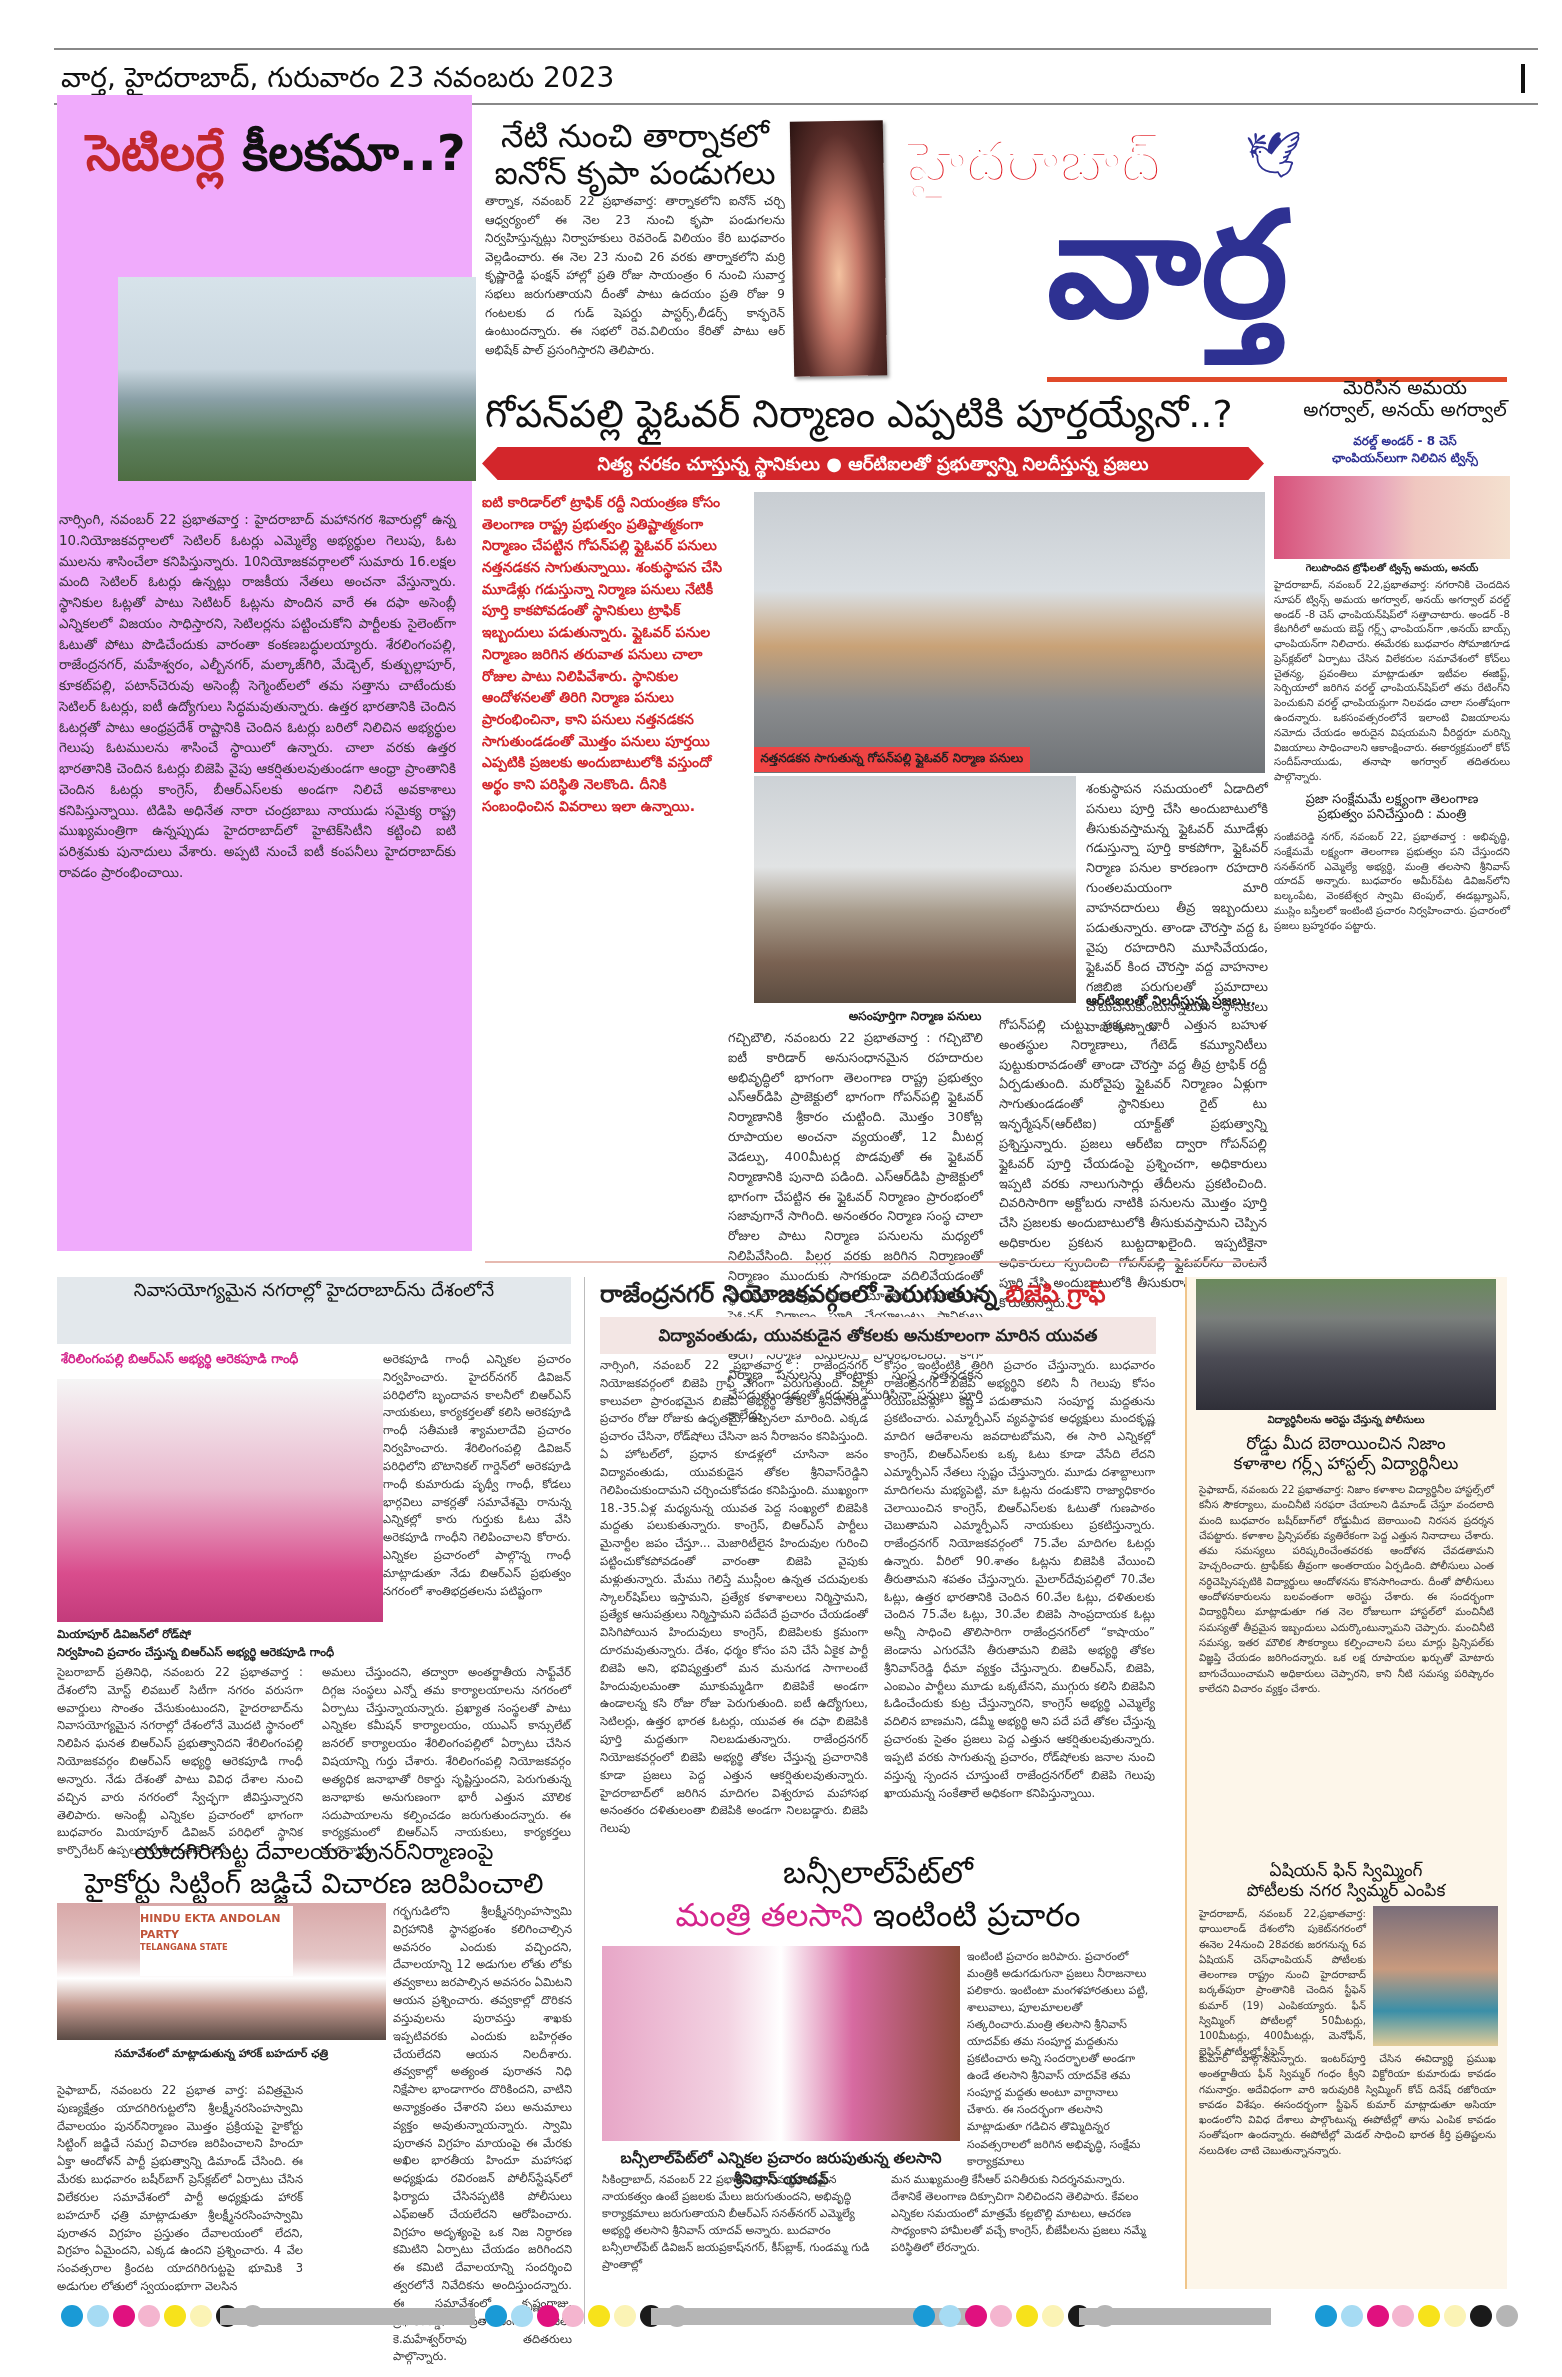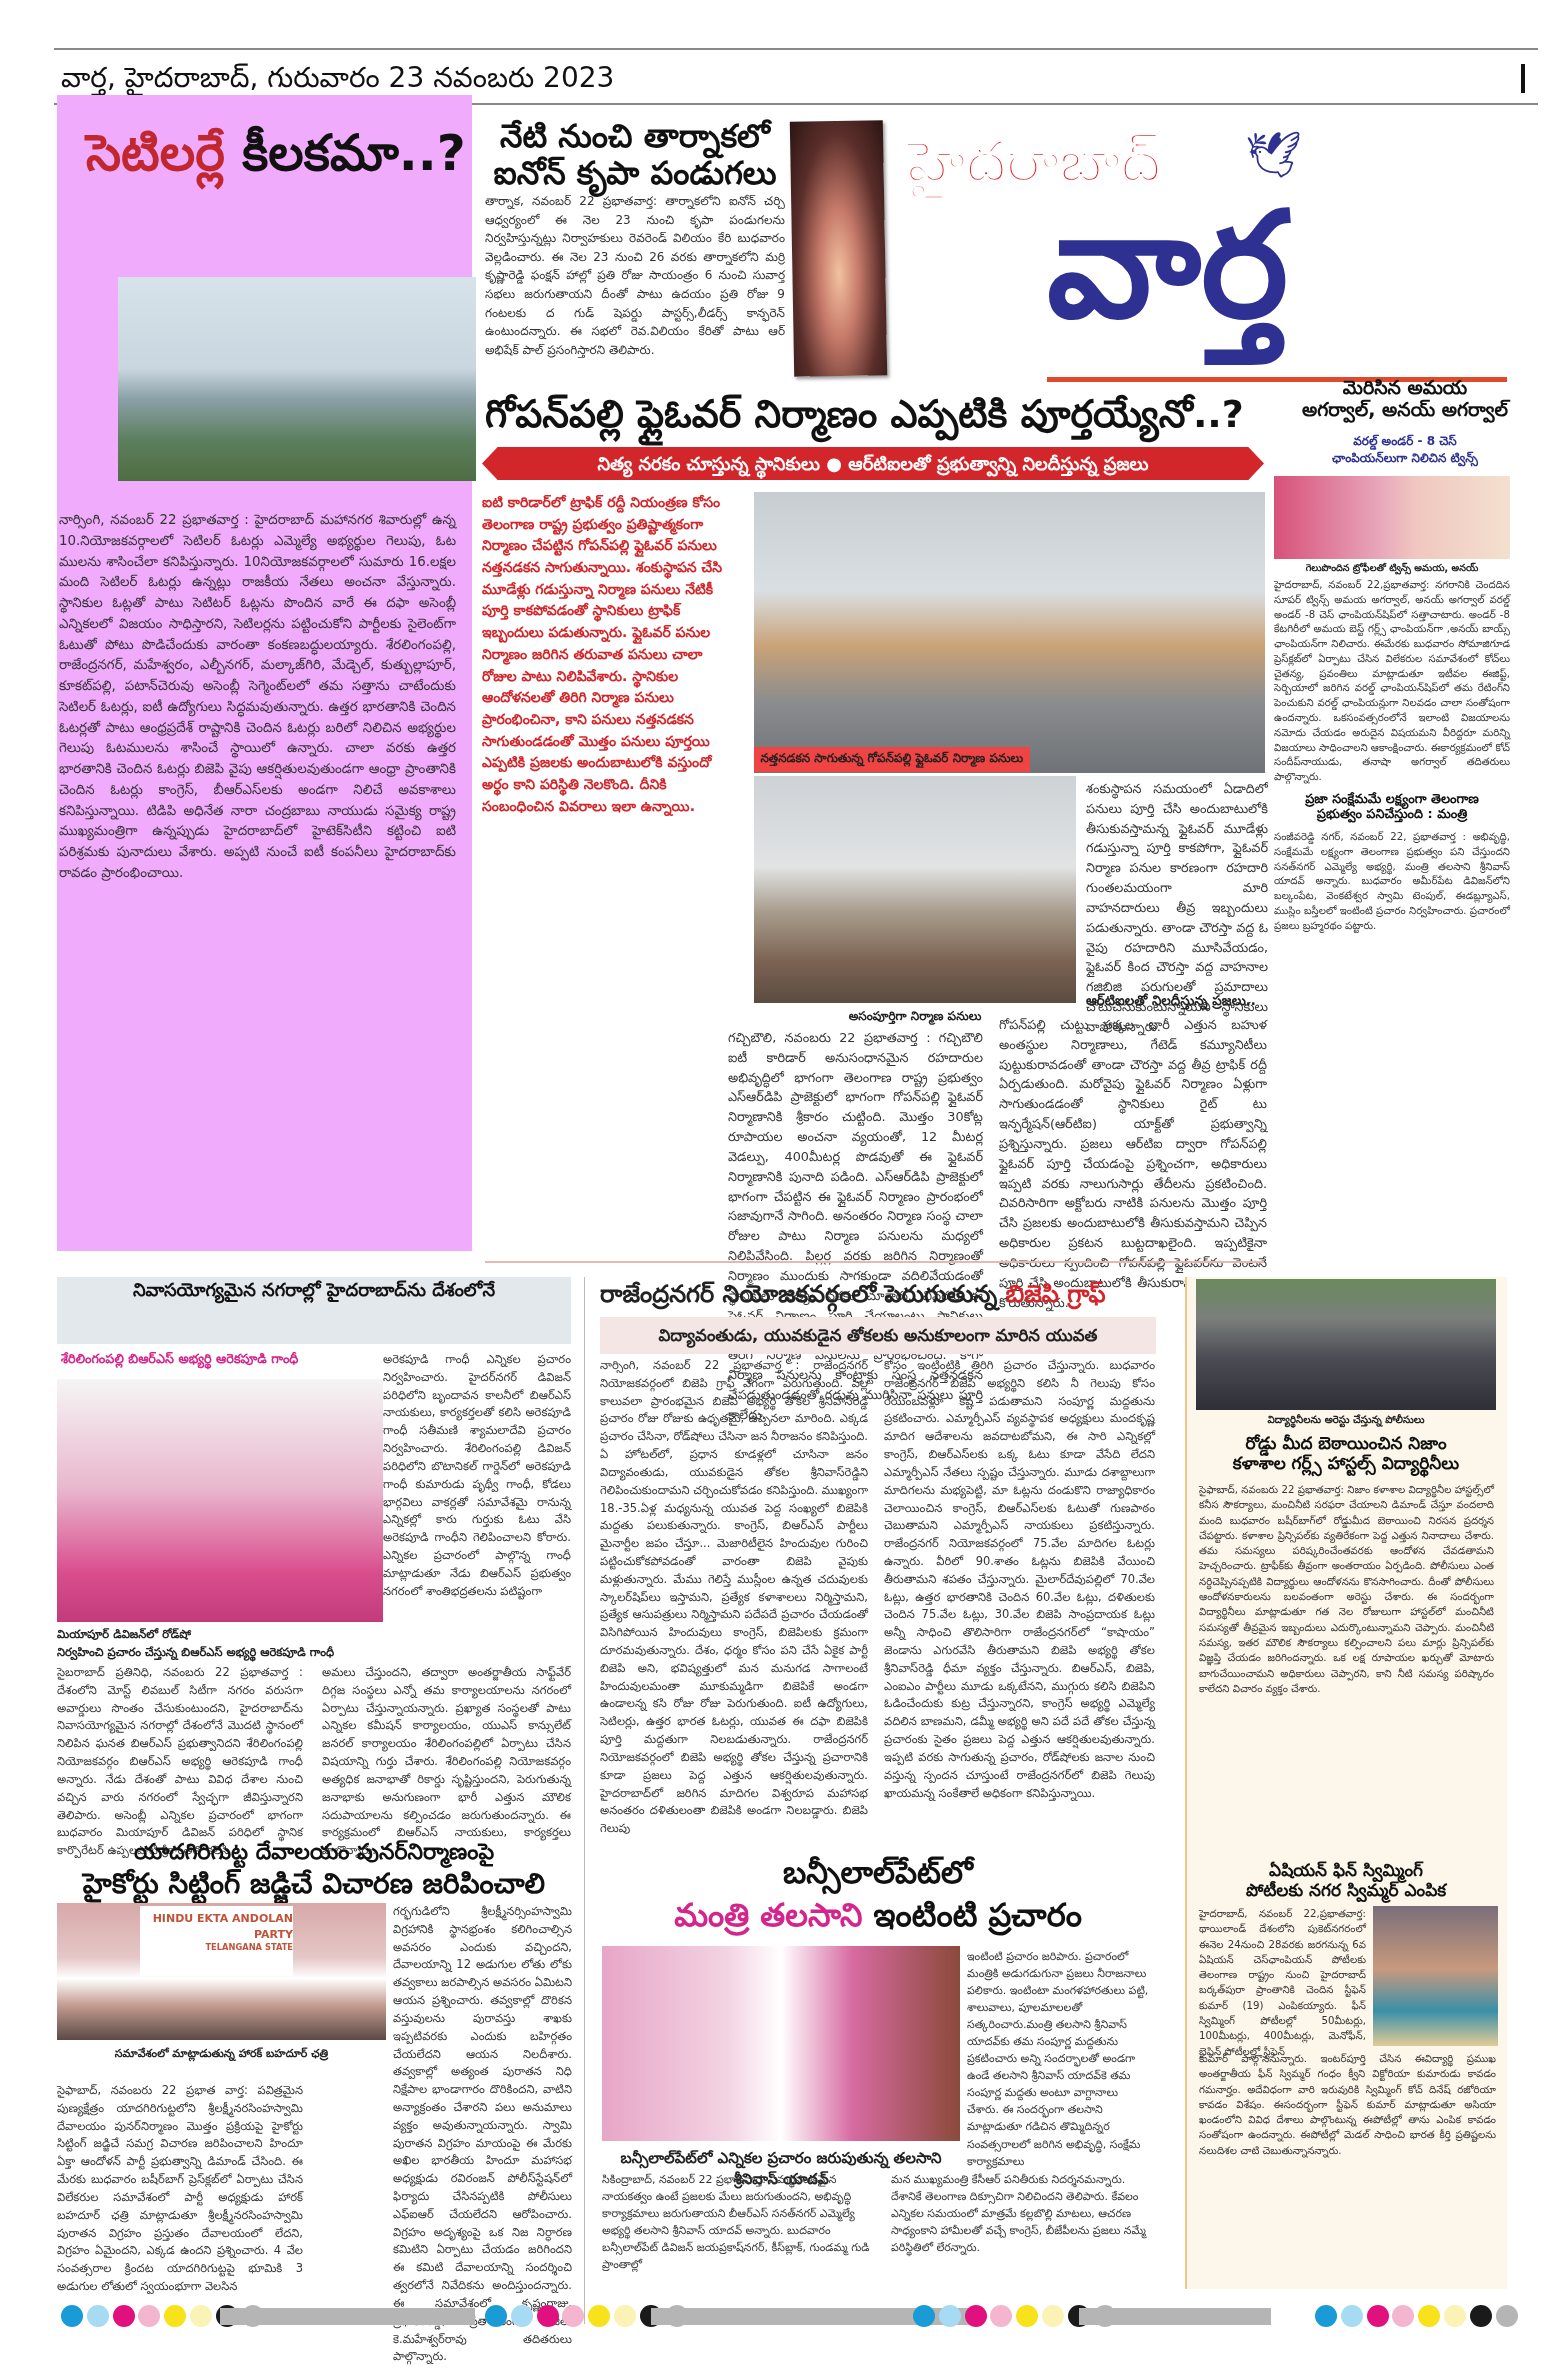--- a/index.html
+++ b/index.html
@@ -1,21 +1,21 @@
 <!DOCTYPE html>
 <html style="font-size:10.2px"><head>
 <meta charset="utf-8">
 <style>
 *{box-sizing:border-box;margin:0;padding:0}
 body{width:1563px;height:2377px;background:#fff;font-family:"DejaVu Sans",sans-serif;color:#222;position:relative;overflow:hidden}
 .abs{position:absolute}
 .rule{position:absolute;height:1.9px;background:#888}
 .folio{left:61px;top:61px;font-size:28px;color:#111}
 .pgnum{right:38px;top:64px;width:3.8px;height:29px;background:#111}
-.hl{font-weight:bold;color:#111;text-align:center;line-height:1.15}
+.hl{font-weight:normal;color:#111;text-align:center;line-height:1.15}
 .body{font-size:13.4px;line-height:1.55;text-align:justify;color:#333}
 .cap{font-size:12px;font-weight:bold;color:#222;text-align:center}
 .photo{position:absolute;overflow:hidden}
 .ph-city{background:linear-gradient(180deg,#d7e3ea 0%,#c9d6df 45%,#8aa0a7 60%,#5c7f5e 80%,#4e6d42 100%)}
 .ph-charminar{background:radial-gradient(ellipse at 50% 60%,#f3c2a0 0%,#c67a6a 30%,#5a2e2a 65%,#2b1412 100%)}
 .ph-road{background:linear-gradient(180deg,#c8cdd2 0%,#dadfe3 35%,#c9a277 55%,#8a8c8e 75%,#6f7377 100%)}
 .ph-site{background:linear-gradient(180deg,#cdd2d6 0%,#e1e3e4 40%,#a89c8c 60%,#7a6252 82%,#5b4c40 100%)}
 .ph-kids{background:linear-gradient(90deg,#d7517a 0%,#e8a7bb 45%,#f0c7c0 60%,#f4e0cf 100%)}
 .ph-brs{background:linear-gradient(180deg,#f5f5f5 0%,#e9b7cd 45%,#d94d8d 80%,#c33b7b 100%)}
 .ph-meeting{background:linear-gradient(180deg,#d8a8a8 0%,#e5c7c7 40%,#ffffff 55%,#c39a90 75%,#5a4a44 100%)}
@@ -94,21 +94,21 @@
   <div>మియాపూర్ డివిజన్‌లో రోడ్‌షో</div>
     <div>నిర్వహించి ప్రచారం చేస్తున్న బిఆర్ఎస్ అభ్యర్థి ఆరెకపూడి గాంధీ</div>
 </div>
 <div class="abs body" style="left:383px;top:1351px;width:188px;font-size:11.5px">అరెకపూడి గాంధీ ఎన్నికల ప్రచారం నిర్వహించారు. హైదర్‌నగర్ డివిజన్ పరిధిలోని బృందావన కాలనీలో బిఆర్ఎస్ నాయకులు, కార్యకర్తలతో కలిసి అరెకపూడి గాంధీ సతీమణి శ్యామలాదేవి ప్రచారం నిర్వహించారు. శేరిలింగంపల్లి డివిజన్ పరిధిలోని బొటానికల్ గార్డెన్‌లో అరెకపూడి గాంధీ కుమారుడు పృథ్వీ గాంధీ, కోడలు భార్గవిలు వాకర్లతో సమావేశమై రానున్న ఎన్నికల్లో కారు గుర్తుకు ఓటు వేసి అరెకపూడి గాంధీని గెలిపించాలని కోరారు. ఎన్నికల ప్రచారంలో పాల్గొన్న గాంధీ మాట్లాడుతూ నేడు బిఆర్ఎస్ ప్రభుత్వం నగరంలో శాంతిభద్రతలను పటిష్టంగా</div>
 <div class="abs body" style="left:57px;top:1664px;width:246px;font-size:11.5px">సైబరాబాద్ ప్రతినిధి, నవంబరు 22 ప్రభాతవార్త : దేశంలోని మోస్ట్ లివబుల్ సిటీగా నగరం వరుసగా అవార్డులు సొంతం చేసుకుంటుందని, హైదరాబాద్‌ను నివాసయోగ్యమైన నగరాల్లో దేశంలోనే మొదటి స్థానంలో నిలిపిన ఘనత బిఆర్ఎస్ ప్రభుత్వానిదని శేరిలింగంపల్లి నియోజకవర్గం బిఆర్ఎస్ అభ్యర్థి ఆరెకపూడి గాంధీ అన్నారు. నేడు దేశంతో పాటు వివిధ దేశాల నుంచి వచ్చిన వారు నగరంలో స్వేచ్ఛగా జీవిస్తున్నారని తెలిపారు. అసెంబ్లీ ఎన్నికల ప్రచారంలో భాగంగా బుధవారం మియాపూర్ డివిజన్ పరిధిలో స్థానిక కార్పొరేటర్ ఉప్పలపాటి శ్రీకాంత్‌తో కలిసి</div>
 <div class="abs body" style="left:322px;top:1664px;width:249px;font-size:11.5px">అమలు చేస్తుందని, తద్వారా అంతర్జాతీయ సాఫ్ట్‌వేర్ దిగ్గజ సంస్థలు ఎన్నో తమ కార్యాలయాలను నగరంలో ఏర్పాటు చేస్తున్నాయన్నారు. ప్రఖ్యాత సంస్థలతో పాటు ఎన్నికల కమీషన్ కార్యాలయం, యుఎస్ కాన్సులేట్ జనరల్ కార్యాలయం శేరిలింగంపల్లిలో ఏర్పాటు చేసిన విషయాన్ని గుర్తు చేశారు. శేరిలింగంపల్లి నియోజకవర్గం అత్యధిక జనాభాతో రికార్డు సృష్టిస్తుందని, పెరుగుతున్న జనాభాకు అనుగుణంగా భారీ ఎత్తున మౌలిక సదుపాయాలను కల్పించడం జరుగుతుందన్నారు. ఈ కార్యక్రమంలో బిఆర్ఎస్ నాయకులు, కార్యకర్తలు పాల్గొన్నారు.</div>
 
 <div class="abs hl" style="left:57px;top:1839px;width:514px;font-size:22px">యాదగిరిగుట్ట దేవాలయం పునర్‌నిర్మాణంపై</div>
 <div class="abs hl" style="left:57px;top:1868px;width:514px;font-size:28px">హైకోర్టు సిట్టింగ్ జడ్జిచే విచారణ జరిపించాలి</div>
 <div class="photo ph-meeting" style="left:57px;top:1903px;width:329px;height:137px">
-  <div style="position:absolute;left:83px;top:3.2px;width:153px;height:70px;background:#fff;text-align:right;color:#c0543a;font-weight:bold;font-size:11px;line-height:1.4;padding-top:5.1px">
+  <div style="position:absolute;left:83px;top:3.2px;width:153px;height:70px;background:#fff;text-align:left;color:#c0543a;font-weight:bold;font-size:11px;line-height:1.4;padding-top:5.1px">
     <div>HINDU EKTA ANDOLAN</div>
       <div>PARTY</div>
       <div style="font-size:8.3px">TELANGANA STATE</div>
   </div>
 </div>
 <div class="abs cap" style="left:57px;top:2047px;width:329px;font-size:11px">సమావేశంలో మాట్లాడుతున్న హారక్ బహదూర్ ఛత్రి</div>
 <div class="abs body" style="left:57px;top:2082px;width:246px;font-size:11.5px">సైఫాబాద్, నవంబరు 22 ప్రభాత వార్త: పవిత్రమైన పుణ్యక్షేత్రం యాదగిరిగుట్టలోని శ్రీలక్ష్మీనరసింహస్వామి దేవాలయం పునర్‌నిర్మాణం మొత్తం ప్రక్రియపై హైకోర్టు సిట్టింగ్ జడ్జిచే సమగ్ర విచారణ జరిపించాలని హిందూ ఏక్తా ఆందోళన్ పార్టీ ప్రభుత్వాన్ని డిమాండ్ చేసింది. ఈ మేరకు బుధవారం బషీర్‌బాగ్ ప్రెస్‌క్లబ్‌లో ఏర్పాటు చేసిన విలేకరుల సమావేశంలో పార్టీ అధ్యక్షుడు హారక్ బహదూర్ ఛత్రి మాట్లాడుతూ శ్రీలక్ష్మీనరసింహస్వామి పురాతన విగ్రహం ప్రస్తుతం దేవాలయంలో లేదని, విగ్రహం ఏమైందని, ఎక్కడ ఉందని ప్రశ్నించారు. 4 వేల సంవత్సరాల క్రిందట యాదగిరిగుట్టపై భూమికి 3 అడుగుల లోతులో స్వయంభూగా వెలసిన</div>
 <div class="abs body" style="left:393px;top:1903px;width:179px;font-size:11.5px">గర్భగుడిలోని శ్రీలక్ష్మీనర్సింహస్వామి విగ్రహానికి స్థానభ్రంశం కలిగించాల్సిన అవసరం ఎందుకు వచ్చిందని, దేవాలయాన్ని 12 అడుగుల లోతు లోకు తవ్వకాలు జరపాల్సిన అవసరం ఏమిటని ఆయన ప్రశ్నించారు. తవ్వకాల్లో దొరికన వస్తువులను పురావస్తు శాఖకు ఇప్పటివరకు ఎందుకు బహిర్గతం చేయలేదని ఆయన నిలదీశారు. తవ్వకాల్లో అత్యంత పురాతన నిధి నిక్షేపాల భాండాగారం దొరికిందని, వాటిని అన్యాక్రంతం చేశారని పలు అనుమాలు వ్యక్తం అవుతున్నాయన్నారు. స్వామి పురాతన విగ్రహం మాయంపై ఈ మేరకు అఖిల భారతీయ హిందూ మహాసభ అధ్యక్షుడు రవిరంజన్ పోలీస్‌స్టేషన్‌లో ఫిర్యాదు చేసినప్పటికి పోలీసులు ఎఫ్ఐఆర్ చేయలేదని ఆరోపించారు. విగ్రహం అదృశ్యంపై ఒక నిజ నిర్ధారణ కమిటిని ఏర్పాటు చేయడం జరిగిందని ఈ కమిటి దేవాలయాన్ని సందర్శించి త్వరలోనే నివేదికను అందిస్తుందన్నారు. ఈ సమావేశంలో కృష్ణంరాజు, ప్రభాకర్‌రెడ్డి, ప్రతాప్‌సింగ్ బిజిలి, కె.మహేశ్వర్‌రావు తదితరులు పాల్గొన్నారు.</div>
 
 <div class="abs" style="left:584px;top:1277px;width:1.3px;height:1047px;background:#bbb"></div>

